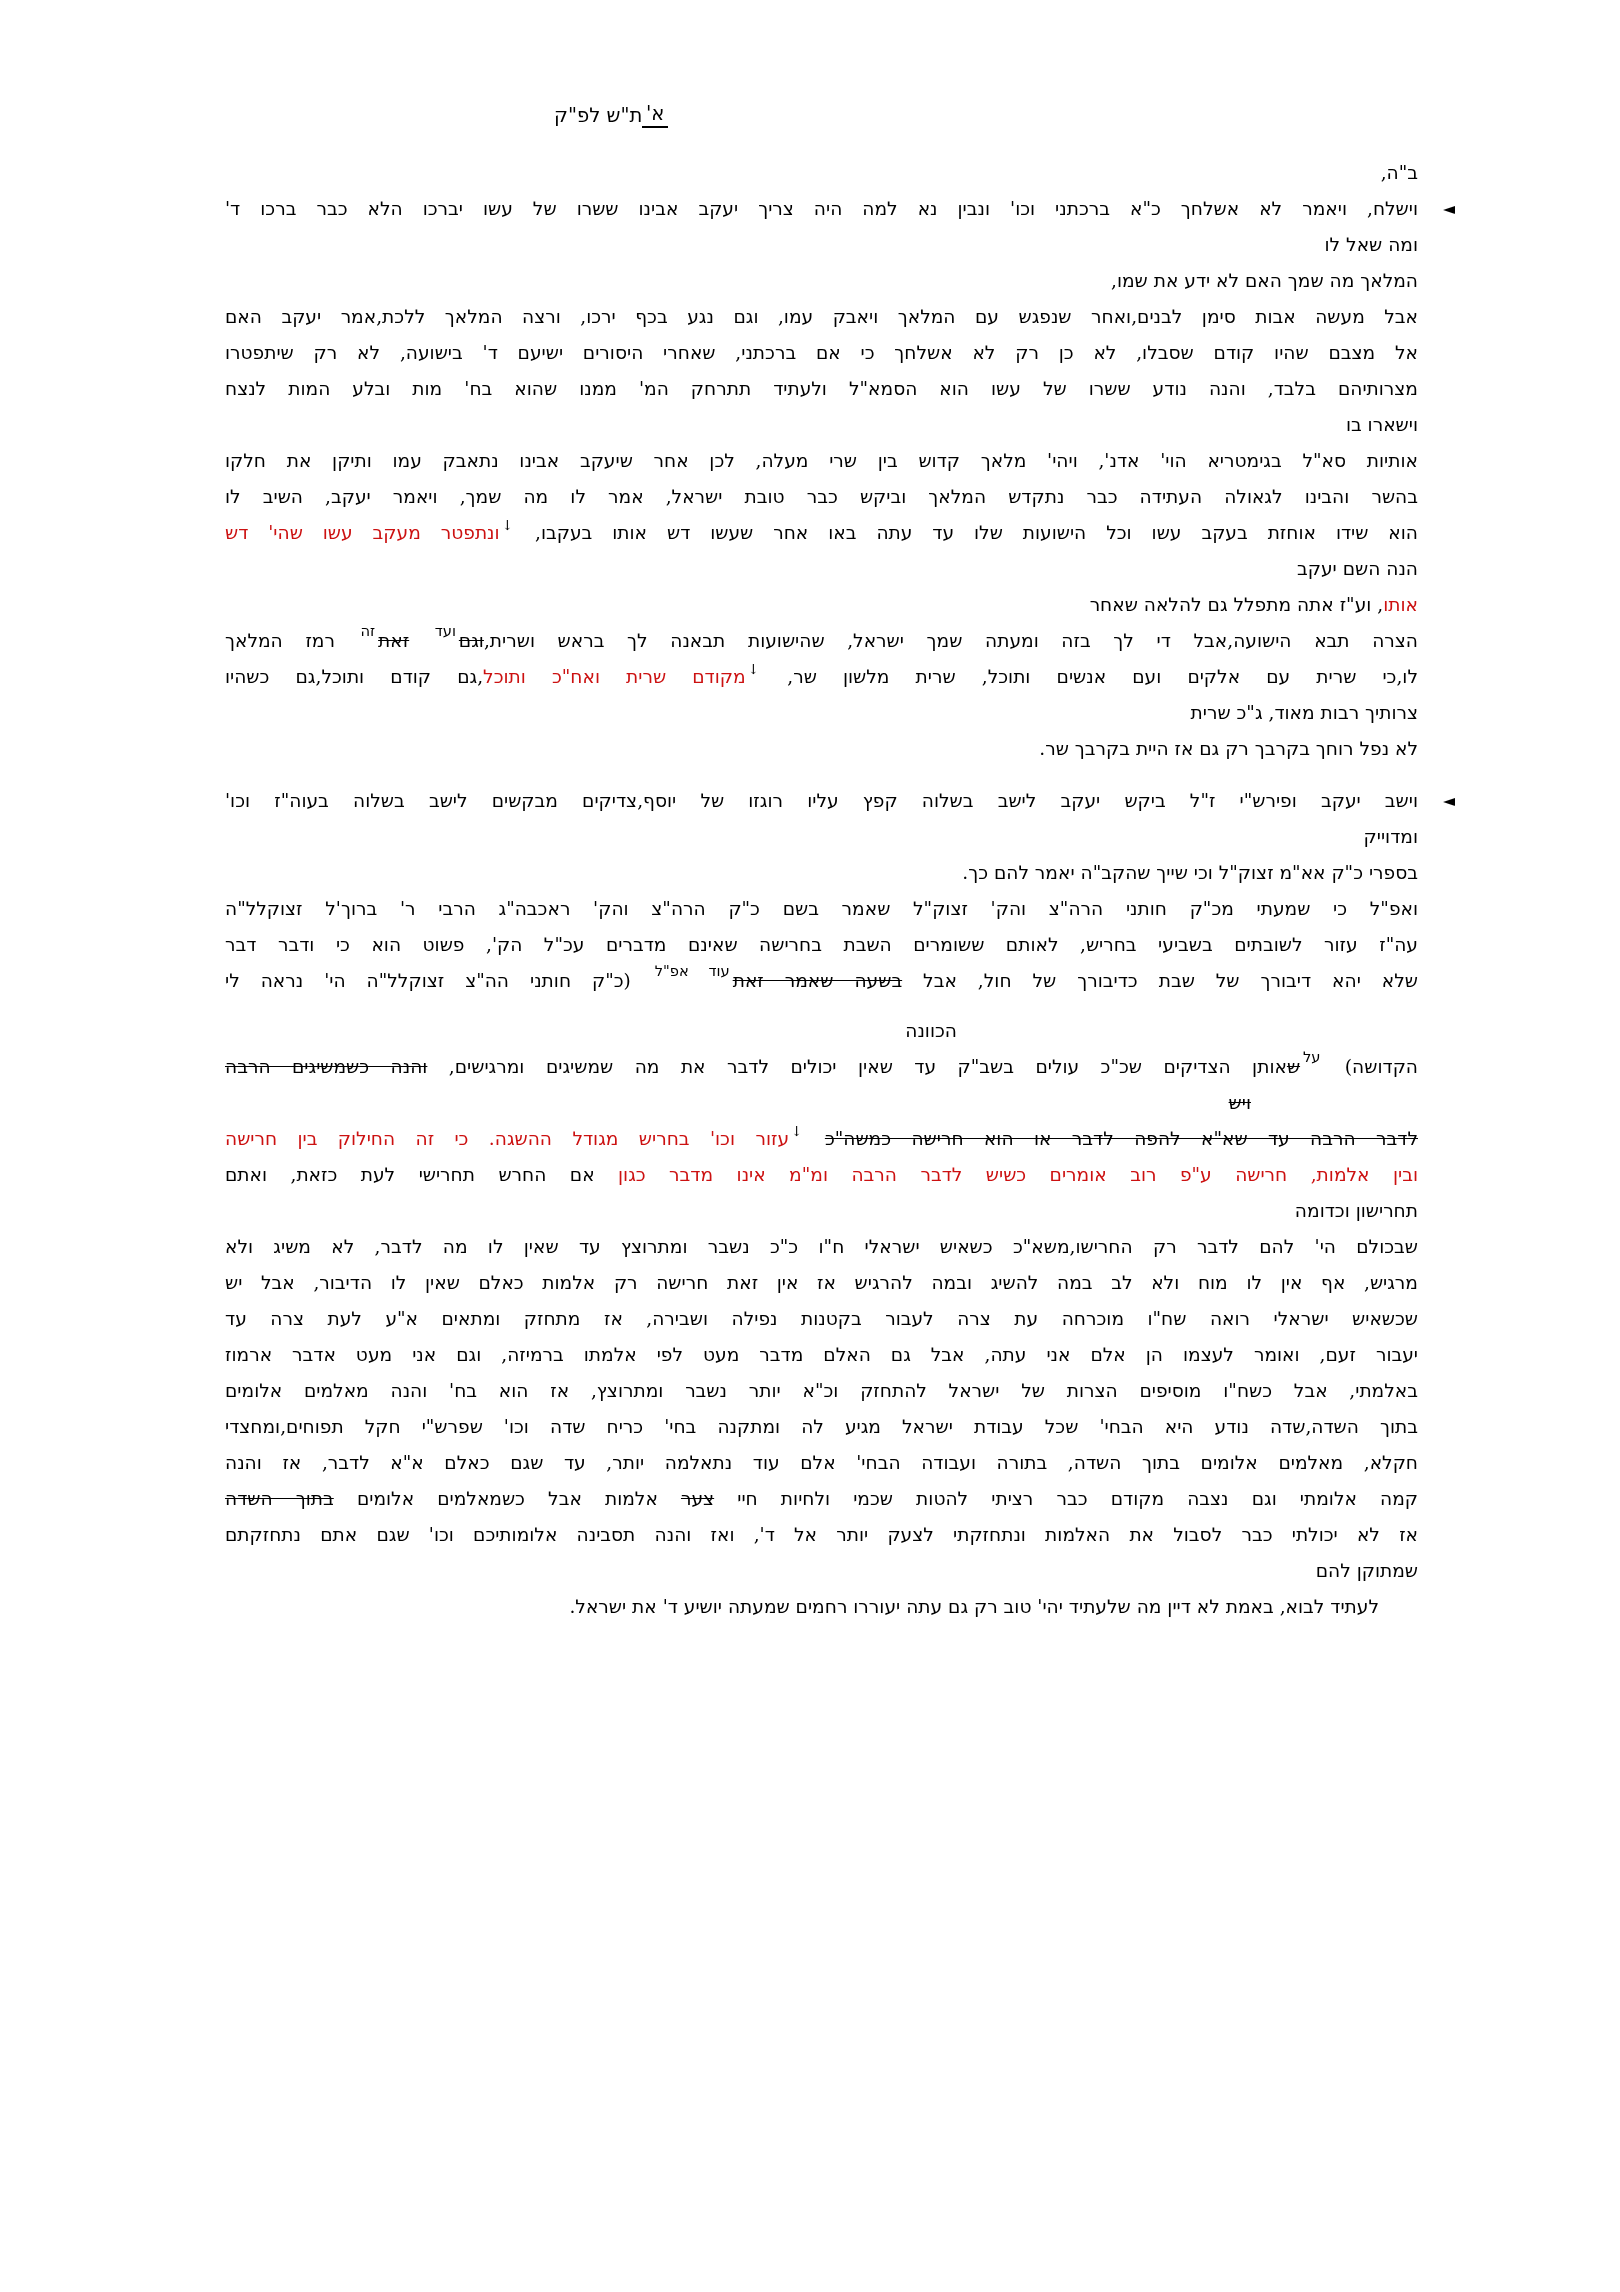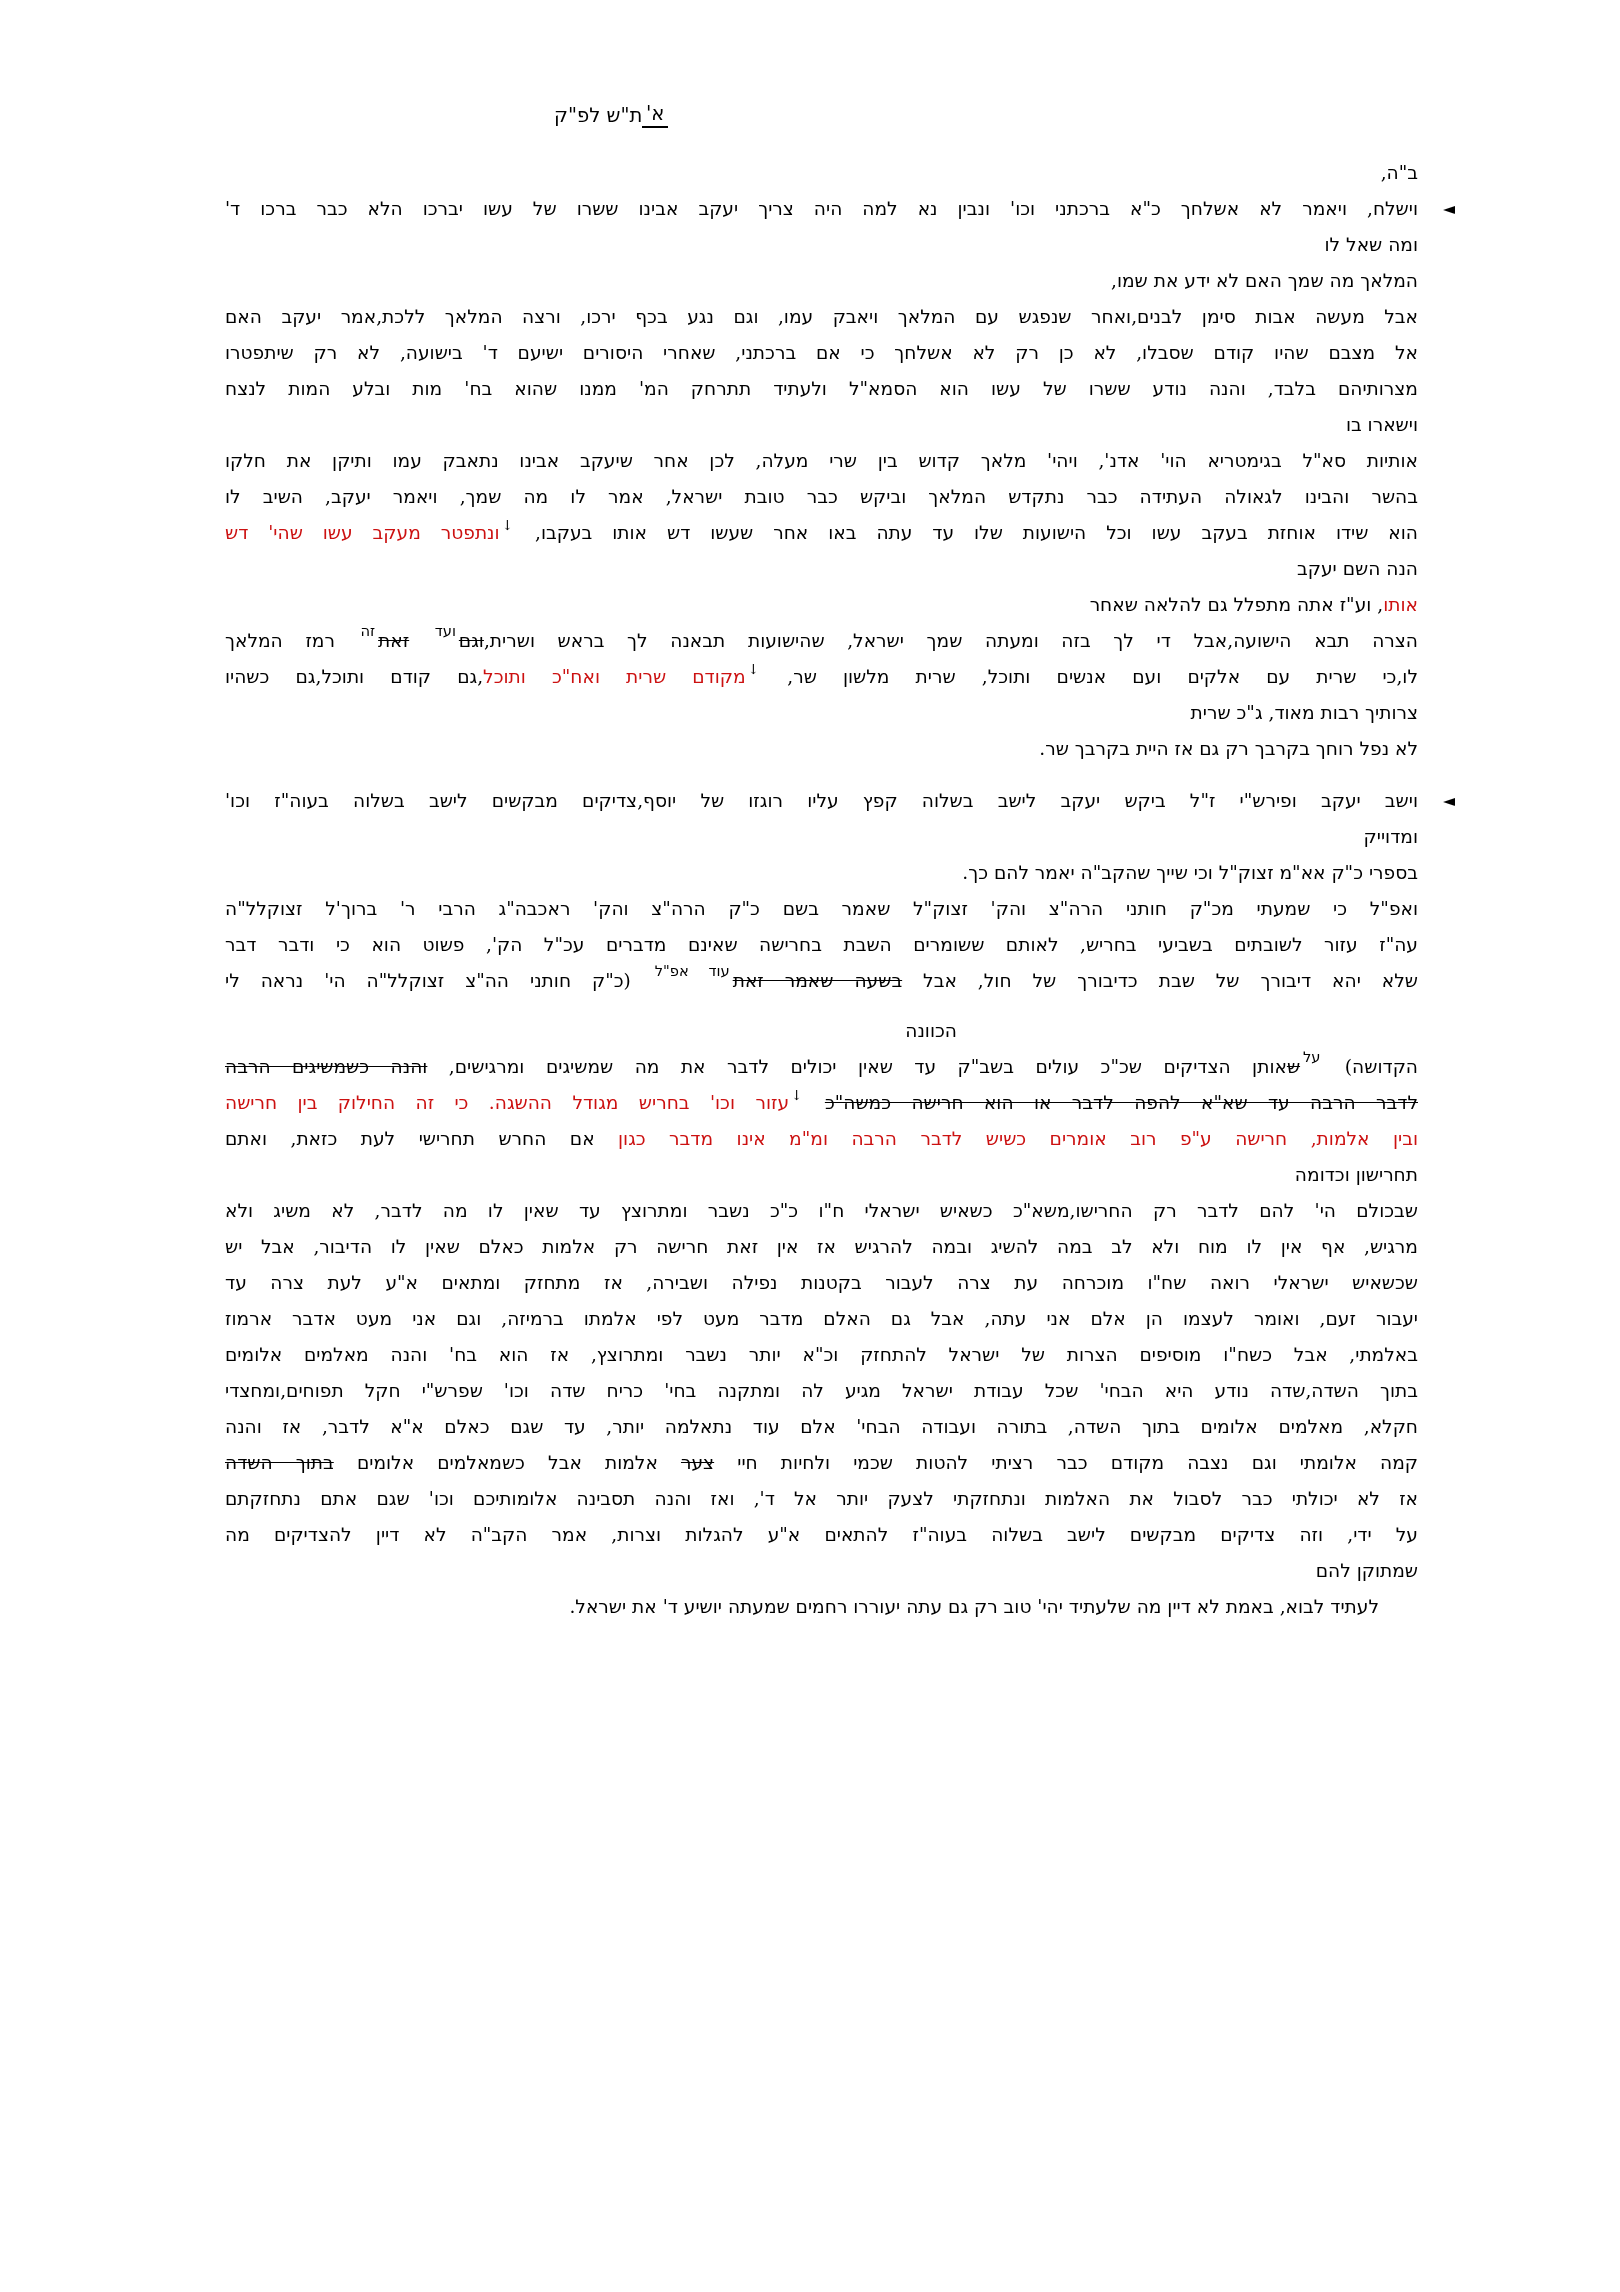--- a/index.html
+++ b/index.html
@@ -75,31 +75,31 @@
       </div>
       <div class="para tight" style="margin-top: 15.7px;">
         <div class="line full"><span class="bullet">◄</span><span class="seg-n">וישב יעקב ופירש"י ז"ל ביקש יעקב לישב בשלוה קפץ עליו רוגזו של יוסף,צדיקים מבקשים לישב בשלוה בעוה"ז וכו'</span></div>
         <div class="line short"><span class="seg-n">ומדוייק</span></div>
         <div class="line short"><span class="seg-n">בספרי כ"ק אא"מ זצוק"ל וכי שייך שהקב"ה יאמר להם כך.</span></div>
         <div class="line full"><span class="seg-n">ואפ"ל כי שמעתי מכ"ק חותני הרה"צ והק' זצוק"ל שאמר בשם כ"ק הרה"צ והק' ראכבה"ג הרבי ר' ברוך'ל זצוקלל"ה</span></div>
         <div class="line full"><span class="seg-n">עה"ז עזור לשובתים בשביעי בחריש, לאותם ששומרים השבת בחרישה שאינם מדברים עכ"ל הק', פשוט הוא כי ודבר דבר</span></div>
         <div class="line full"><span class="seg-n">שלא יהא דיבורך של שבת כדיבורך של חול, אבל </span><span class="seg-s">בשעה שאמר זאת</span><span class="seg-sup">עוד אפ"ל</span><span class="seg-n"> (כ"ק חותני הה"צ זצוקלל"ה הי' נראה לי</span></div>
         <div class="line short" style="padding-right: 461px; margin-top: 14px;"><span class="seg-n">הכוונה</span></div>
         <div class="line full"><span class="seg-n">הקדושה) </span><span class="seg-sup">על</span><span class="seg-s">ש</span><span class="seg-n">אותן הצדיקים שכ"כ עולים בשב"ק עד שאין יכולים לדבר את מה שמשיגים ומרגישים, </span><span class="seg-s">והנה כשמשיגים הרבה</span></div>
+        <div class="line short" style="padding-right: 167px;"><span class="seg-s">ויש</span></div>
         <div class="line full"><span class="seg-s">לדבר הרבה עד שא"א להפה לדבר או הוא חרישה כמשה"כ</span><span class="seg-n"> </span><span class="seg-arr">↓</span><span class="seg-r">עזור וכו' בחריש מגודל ההשגה. כי זה החילוק בין חרישה</span></div>
         <div class="line full"><span class="seg-r">ובין אלמות, חרישה ע"פ רוב אומרים כשיש לדבר הרבה ומ"מ אינו מדבר כגון</span><span class="seg-n"> אם החרש תחרישי לעת כזאת, ואתם</span></div>
         <div class="line short"><span class="seg-n">תחרישון וכדומה</span></div>
         <div class="line full"><span class="seg-n">שבכולם הי' להם לדבר רק החרישו,משא"כ כשאיש ישראלי ח"ו כ"כ נשבר ומתרוצץ עד שאין לו מה לדבר, לא משיג ולא</span></div>
         <div class="line full"><span class="seg-n">מרגיש, אף אין לו מוח ולא לב במה להשיג ובמה להרגיש אז אין זאת חרישה רק אלמות כאלם שאין לו הדיבור, אבל יש</span></div>
         <div class="line full"><span class="seg-n">שכשאיש ישראלי רואה שח"ו מוכרחה עת צרה לעבור בקטנות נפילה ושבירה, אז מתחזק ומתאים א"ע לעת צרה עד</span></div>
         <div class="line full"><span class="seg-n">יעבור זעם, ואומר לעצמו הן אלם אני עתה, אבל גם האלם מדבר מעט לפי אלמתו ברמיזה, וגם אני מעט אדבר ארמוז</span></div>
         <div class="line full"><span class="seg-n">באלמתי, אבל כשח"ו מוסיפים הצרות של ישראל להתחזק וכ"א יותר נשבר ומתרוצץ, אז הוא בח' והנה מאלמים אלומים</span></div>
         <div class="line full"><span class="seg-n">בתוך השדה,שדה נודע היא הבחי' שכל עבודת ישראל מגיע לה ומתקנה בחי' כריח שדה וכו' שפרש"י חקל תפוחים,ומחצדי</span></div>
         <div class="line full"><span class="seg-n">חקלא, מאלמים אלומים בתוך השדה, בתורה ועבודה הבחי' אלם עוד נתאלמה יותר, עד שגם כאלם א"א לדבר, אז והנה</span></div>
         <div class="line full"><span class="seg-n">קמה אלומתי וגם נצבה מקודם כבר רציתי להטות שכמי ולחיות חיי </span><span class="seg-s">צער</span><span class="seg-n"> אלמות אבל כשמאלמים אלומים </span><span class="seg-s">בתוך השדה</span></div>
         <div class="line full"><span class="seg-n">אז לא יכולתי כבר לסבול את האלמות ונתחזקתי לצעק יותר אל ד', ואז והנה תסבינה אלומותיכם וכו' שגם אתם נתחזקתם</span></div>
-        <div class="line full"><span class="seg-n">על ידי, וזה צדיקים מבקשים לישב בשלוה בעוה"ז להתאים א"ע להגלות וצרות, אמר הקב"ה לא דיין להצדיקים מה</span></div>
         <div class="line short"><span class="seg-n">שמתוקן להם</span></div>
         <div class="line short" style="padding-right: 39px;"><span class="seg-n">לעתיד לבוא, באמת לא דיין מה שלעתיד יהי' טוב רק גם עתה יעוררו רחמים שמעתה יושיע ד' את ישראל.</span></div>
       </div>
     </div>
 </div>
 
 
 </body></html>

